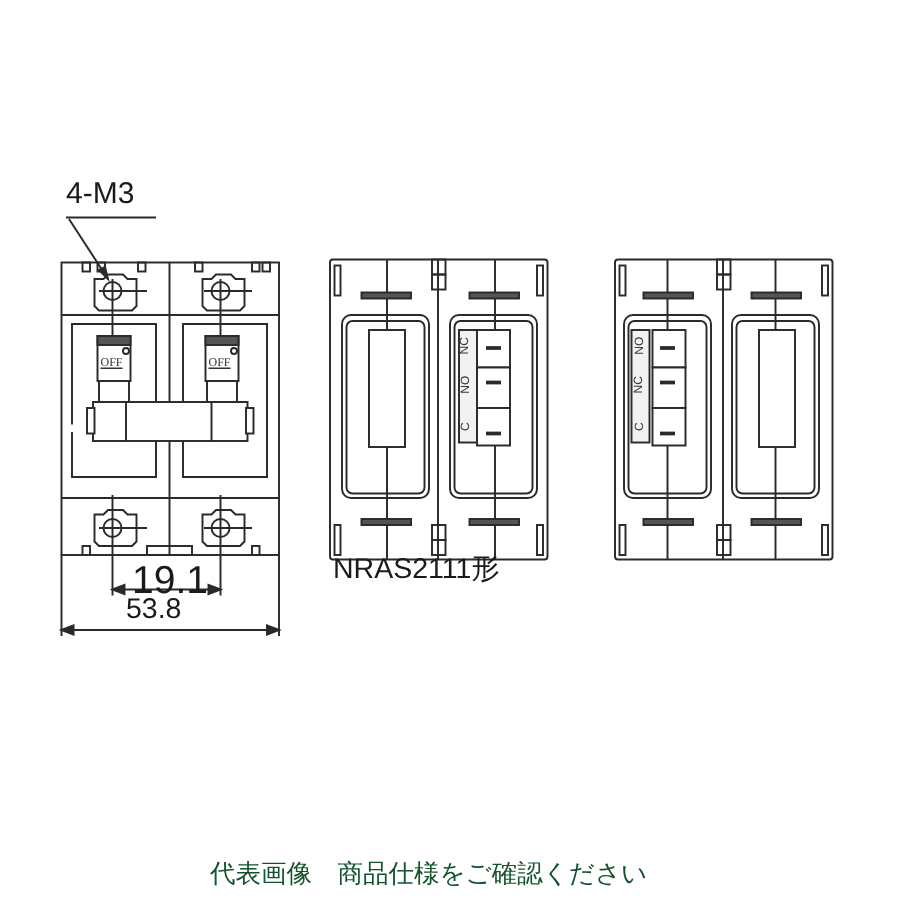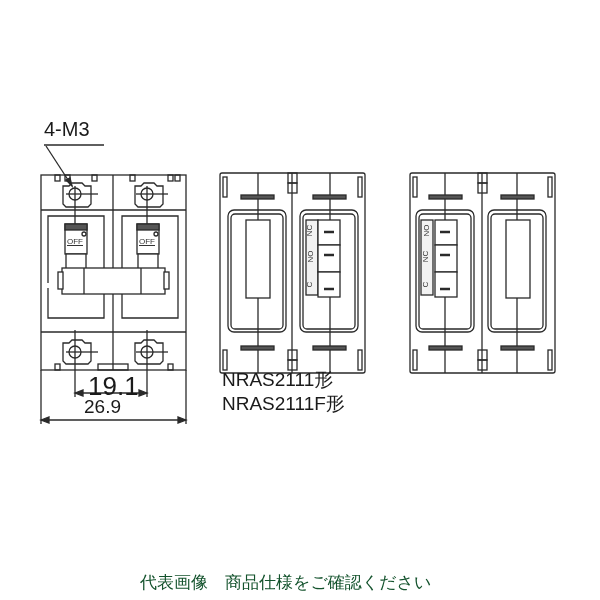--- a/index.html
+++ b/index.html
@@ -6,21 +6,21 @@
   body { width:600px; height:600px; position:relative; overflow:hidden; font-family:"Liberation Sans", sans-serif; }
   svg { position:absolute; left:0; top:0; }
   .lbl { position:absolute; color:#1a1a1a; white-space:nowrap; font-family:"Liberation Sans", "DejaVu Sans", sans-serif; }
   .callout { left:44px; top:118px; font-size:20px; }
   .dim1 { left:88px; top:371px; font-size:26px; }
   .dim2 { left:84px; top:396px; font-size:19px; }
   .model { font-size:19px; line-height:24px; }
   .model.a { left:222px; top:368px; }
   .model.b { left:411px; top:380px; }
   .caption { left:140px; top:571px; font-size:17px; font-family:"DejaVu Sans", sans-serif; color:#14532d; }
-  .offtxt { position:absolute; font-size:8px; text-decoration:underline; color:#333; }
+  .offtxt { position:absolute; font-size:8px; text-decoration:underline; color:#333;font-family:Liberation Serif, serif; }
   .vtxt { position:absolute; font-size:8px; color:#333; transform:rotate(-90deg); transform-origin:center; }
 </style>
 </head>
 <body>
 
 <svg width="600" height="600" viewBox="0 0 600 600" fill="none" stroke="#2a2a2a" stroke-width="1.3">
 
   <g>
 
     <line x1="44" y1="145" x2="104" y2="145"></line>
@@ -150,30 +150,29 @@
     <rect x="488" y="210" width="58" height="122" rx="6"></rect>
     <rect x="491" y="214" width="52" height="115" rx="4"></rect>
     <rect x="506" y="220" width="24" height="78" fill="#fff"></rect>
   </g>
 </svg>
 
 <div class="lbl callout">4-M3</div>
 <div class="offtxt" style="left:67px;top:237px;">OFF</div>
 <div class="offtxt" style="left:139px;top:237px;">OFF</div>
 <div class="lbl dim1">19.1</div>
-<div class="lbl dim2">26.9</div>
+<div class="lbl dim2">53.8</div>
 
 <div class="vtxt" style="left:304px;top:226px;">NC</div>
 <div class="vtxt" style="left:304px;top:252px;">NO</div>
 <div class="vtxt" style="left:307px;top:280px;">C</div>
 
 <div class="vtxt" style="left:420px;top:226px;">NO</div>
 <div class="vtxt" style="left:420px;top:252px;">NC</div>
 <div class="vtxt" style="left:423px;top:280px;">C</div>
 
 <div class="lbl model a">
   <div>NRAS2111形</div>
-  <div>NRAS2111F形</div>
 </div>
 <div class="lbl model b">
 </div>
 
 <div class="lbl caption">代表画像　商品仕様をご確認ください</div>
 
 </body></html>

